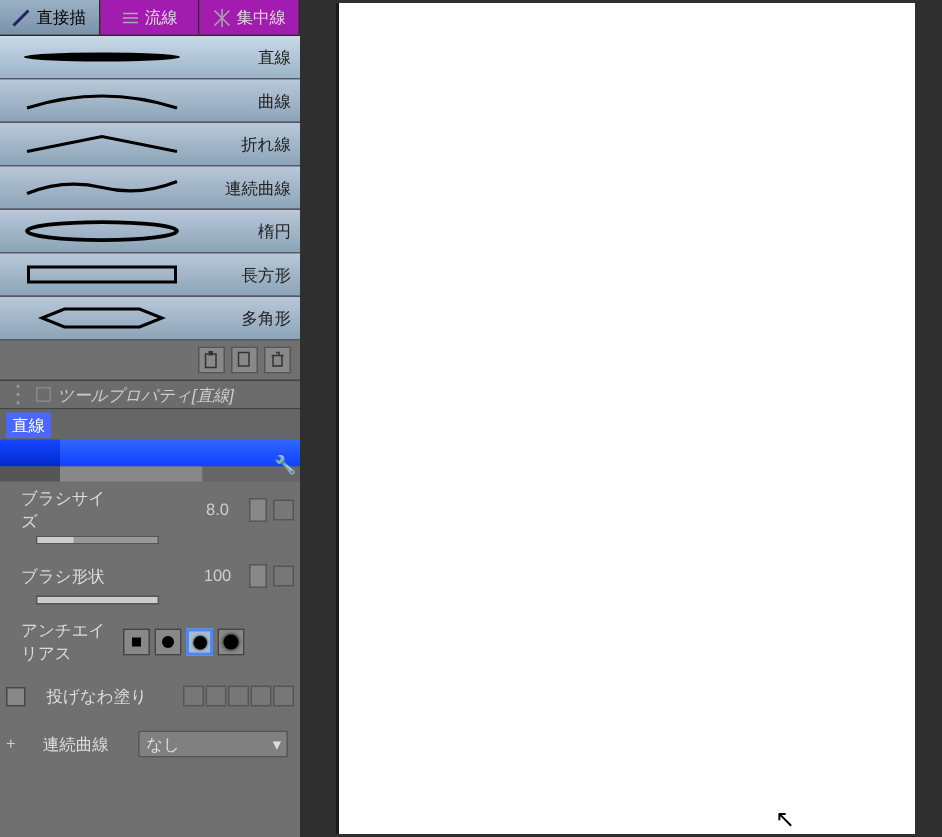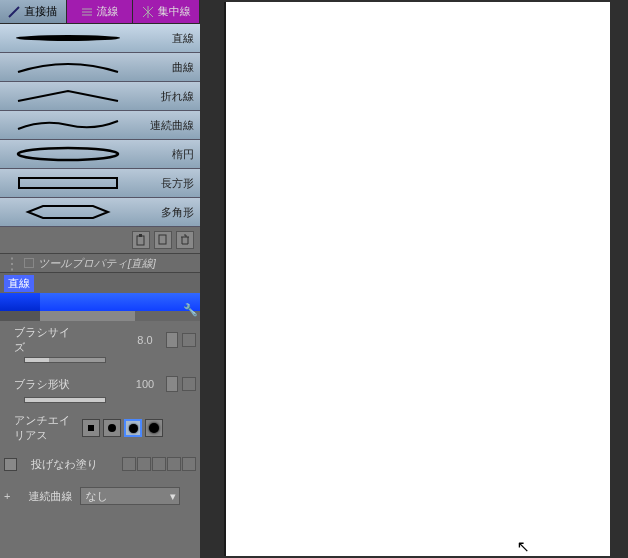--- a/index.html
+++ b/index.html
@@ -37,21 +37,21 @@
   .tiny-slider { width: 82px; height: 6px; background: #999; border: 1px solid #555; position: relative; margin-top: 2px; }
   .tiny-slider .fill { height: 100%; background: #ccc; }
   .aa-opts { display: flex; gap: 3px; }
   .aa-opt { width: 18px; height: 18px; border: 1px solid #444; background: #888; display: flex; align-items: center; justify-content: center; cursor: pointer; }
   .aa-opt.sel { border: 2px solid #4a88ff; background: #aabbcc; }
   .aa-dot { border-radius: 50%; background: #000; }
   .brush-prev { flex: 1; height: 12px; margin: 0 4px; }
   .checkbox { width: 13px; height: 13px; border: 1px solid #444; background: #888; }
   .chk-boxes { display: flex; gap: 1px; }
   .chk-box { width: 14px; height: 14px; border: 1px solid #555; background: #777; }
-  .dd { display: flex; align-items: center; background: #808080; border: 1px solid #555; height: 18px; padding: 0 4px; gap: 18px; cursor: pointer; font-size: 11px; flex: 1; max-width: 100px; }
+  .dd { display: flex; align-items: center; background: #808080; border: 1px solid #555; height: 18px; padding: 0 4px; gap: 18px; cursor: pointer; font-size: 11px; flex: 1; max-width: 100px; margin-left: 12px; }
   .plus { color: #ccc; padding-right: 4px; }
   .canvas-wrap { flex: 1; background: #2f2f2f; padding: 2px 2px 2px 24px; position: relative; }
   .canvas { width: 386px; height: 554px; background: #fff; border-left: 2px solid #1a1a1a; }
   .cursor { position: absolute; right: 98px; bottom: 2px; font-size: 16px; color: #000; pointer-events: none; }
 </style>
 </head>
 <body>
 
 <div class="left-panel">
 

